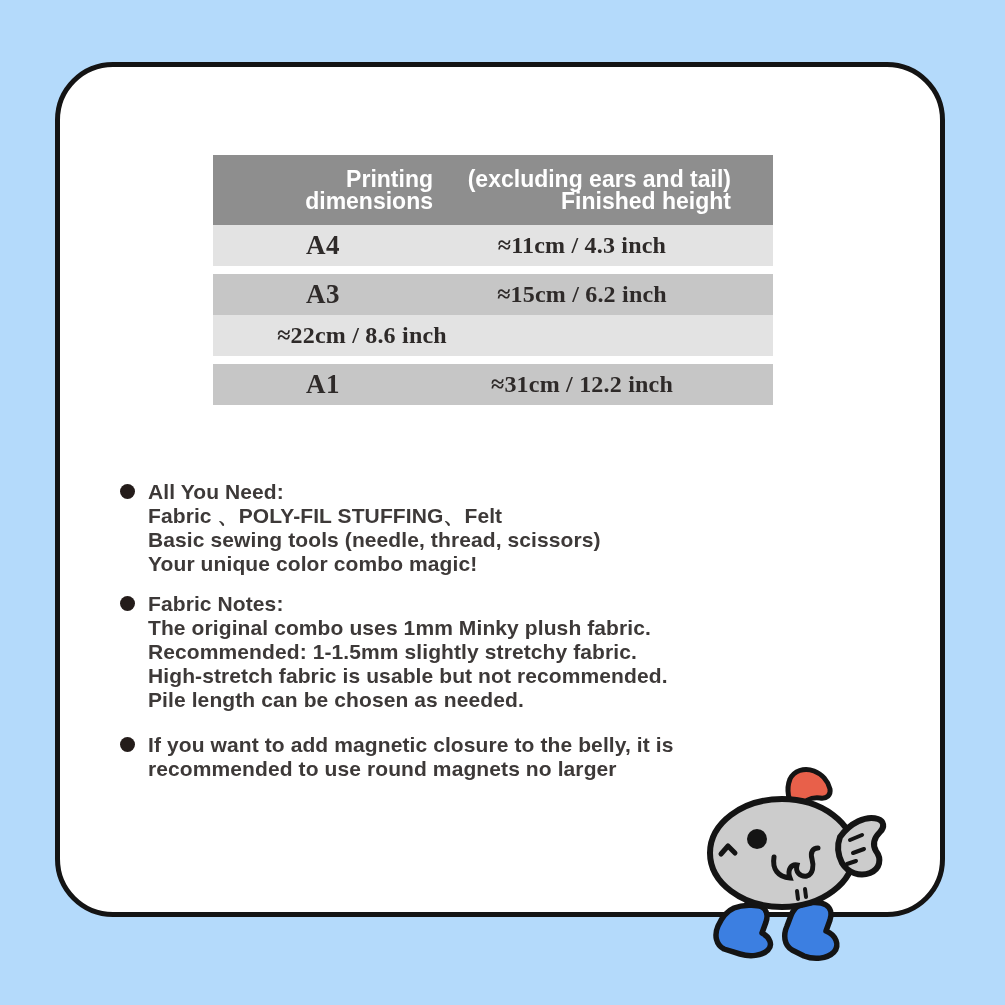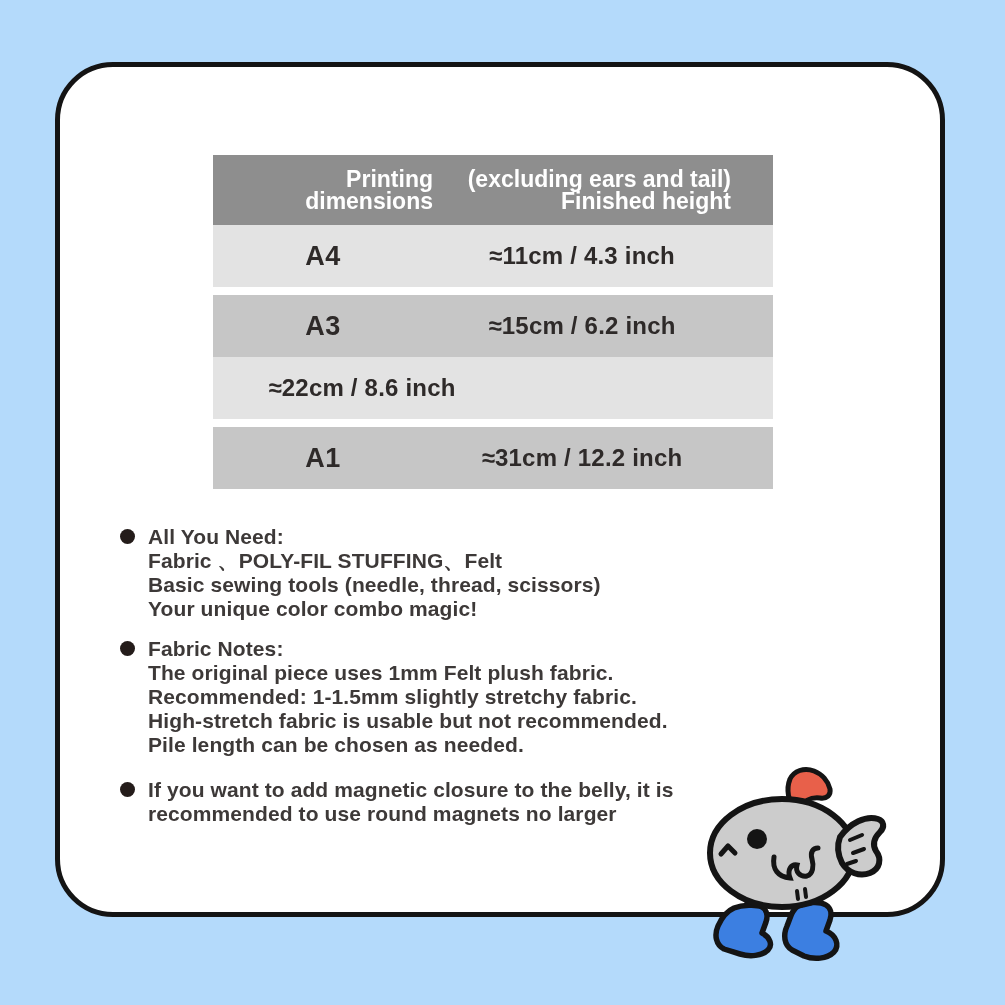--- a/index.html
+++ b/index.html
@@ -25,36 +25,37 @@
   
   .size-table{
     position:absolute; left:213px; top:155px; width:560px;
   }
   .t-head{
     display:flex; height:70px; background:var(--head-bg);
     color:#ffffff; text-align:right;
     font-size:23px; line-height:22px;
   }
   .t-row{
-    display:flex; height:62px; align-items:center; text-align:center;
+    display:flex; height:41px; align-items:center; text-align:center;
     color:var(--ink);
+    font-family:Liberation Serif, serif;
   }
   .t-row.light{background:var(--row-light);}
   .t-row.dark{background:var(--row-dark);margin-top:8px;}
   .col-size{width:220px; flex:0 0 auto;}
   .col-val{width:340px; flex:0 0 auto; padding-right:42px;}
   .t-head .col-size,.t-head .col-val{
     display:flex; flex-direction:column; justify-content:center;
   }
   .t-row .col-size{font-size:27px; letter-spacing:0.5px;}
   .t-row .col-val{font-size:24px; letter-spacing:0.2px;}
   
   .note{
     position:absolute; left:118px; color:var(--body-ink);
-    font-size:21px; line-height:24px; letter-spacing:0.1px;margin-top:45px;
+    font-size:21px; line-height:24px; letter-spacing:0.1px;
   }
   .note .bullet{
     position:absolute; left:2px; top:4px;
     width:15px; height:15px; border-radius:50%;
     background:#241c1a; display:block;
   }
   .note .txt{margin-left:30px;}
   .note-1{top:480px;}
   .note-2{top:592px;}
   .note-3{top:733px;}
@@ -103,21 +104,21 @@
     <div>Fabric 、POLY-FIL STUFFING、Felt</div>
     <div>Basic sewing tools (needle, thread, scissors)</div>
     <div>Your unique color combo magic!</div>
   </div>
 </div>
 
 <div class="note note-2">
   <span class="bullet"></span>
   <div class="txt">
     <div>Fabric Notes:</div>
-    <div>The original piece uses 1mm Felt plush fabric.</div>
+    <div>The original combo uses 1mm Minky plush fabric.</div>
     <div>Recommended: 1-1.5mm slightly stretchy fabric.</div>
     <div>High-stretch fabric is usable but not recommended.</div>
     <div>Pile length can be chosen as needed.</div>
   </div>
 </div>
 
 <div class="note note-3">
   <span class="bullet"></span>
   <div class="txt">
     <div>If you want to add magnetic closure to the belly, it is</div>

